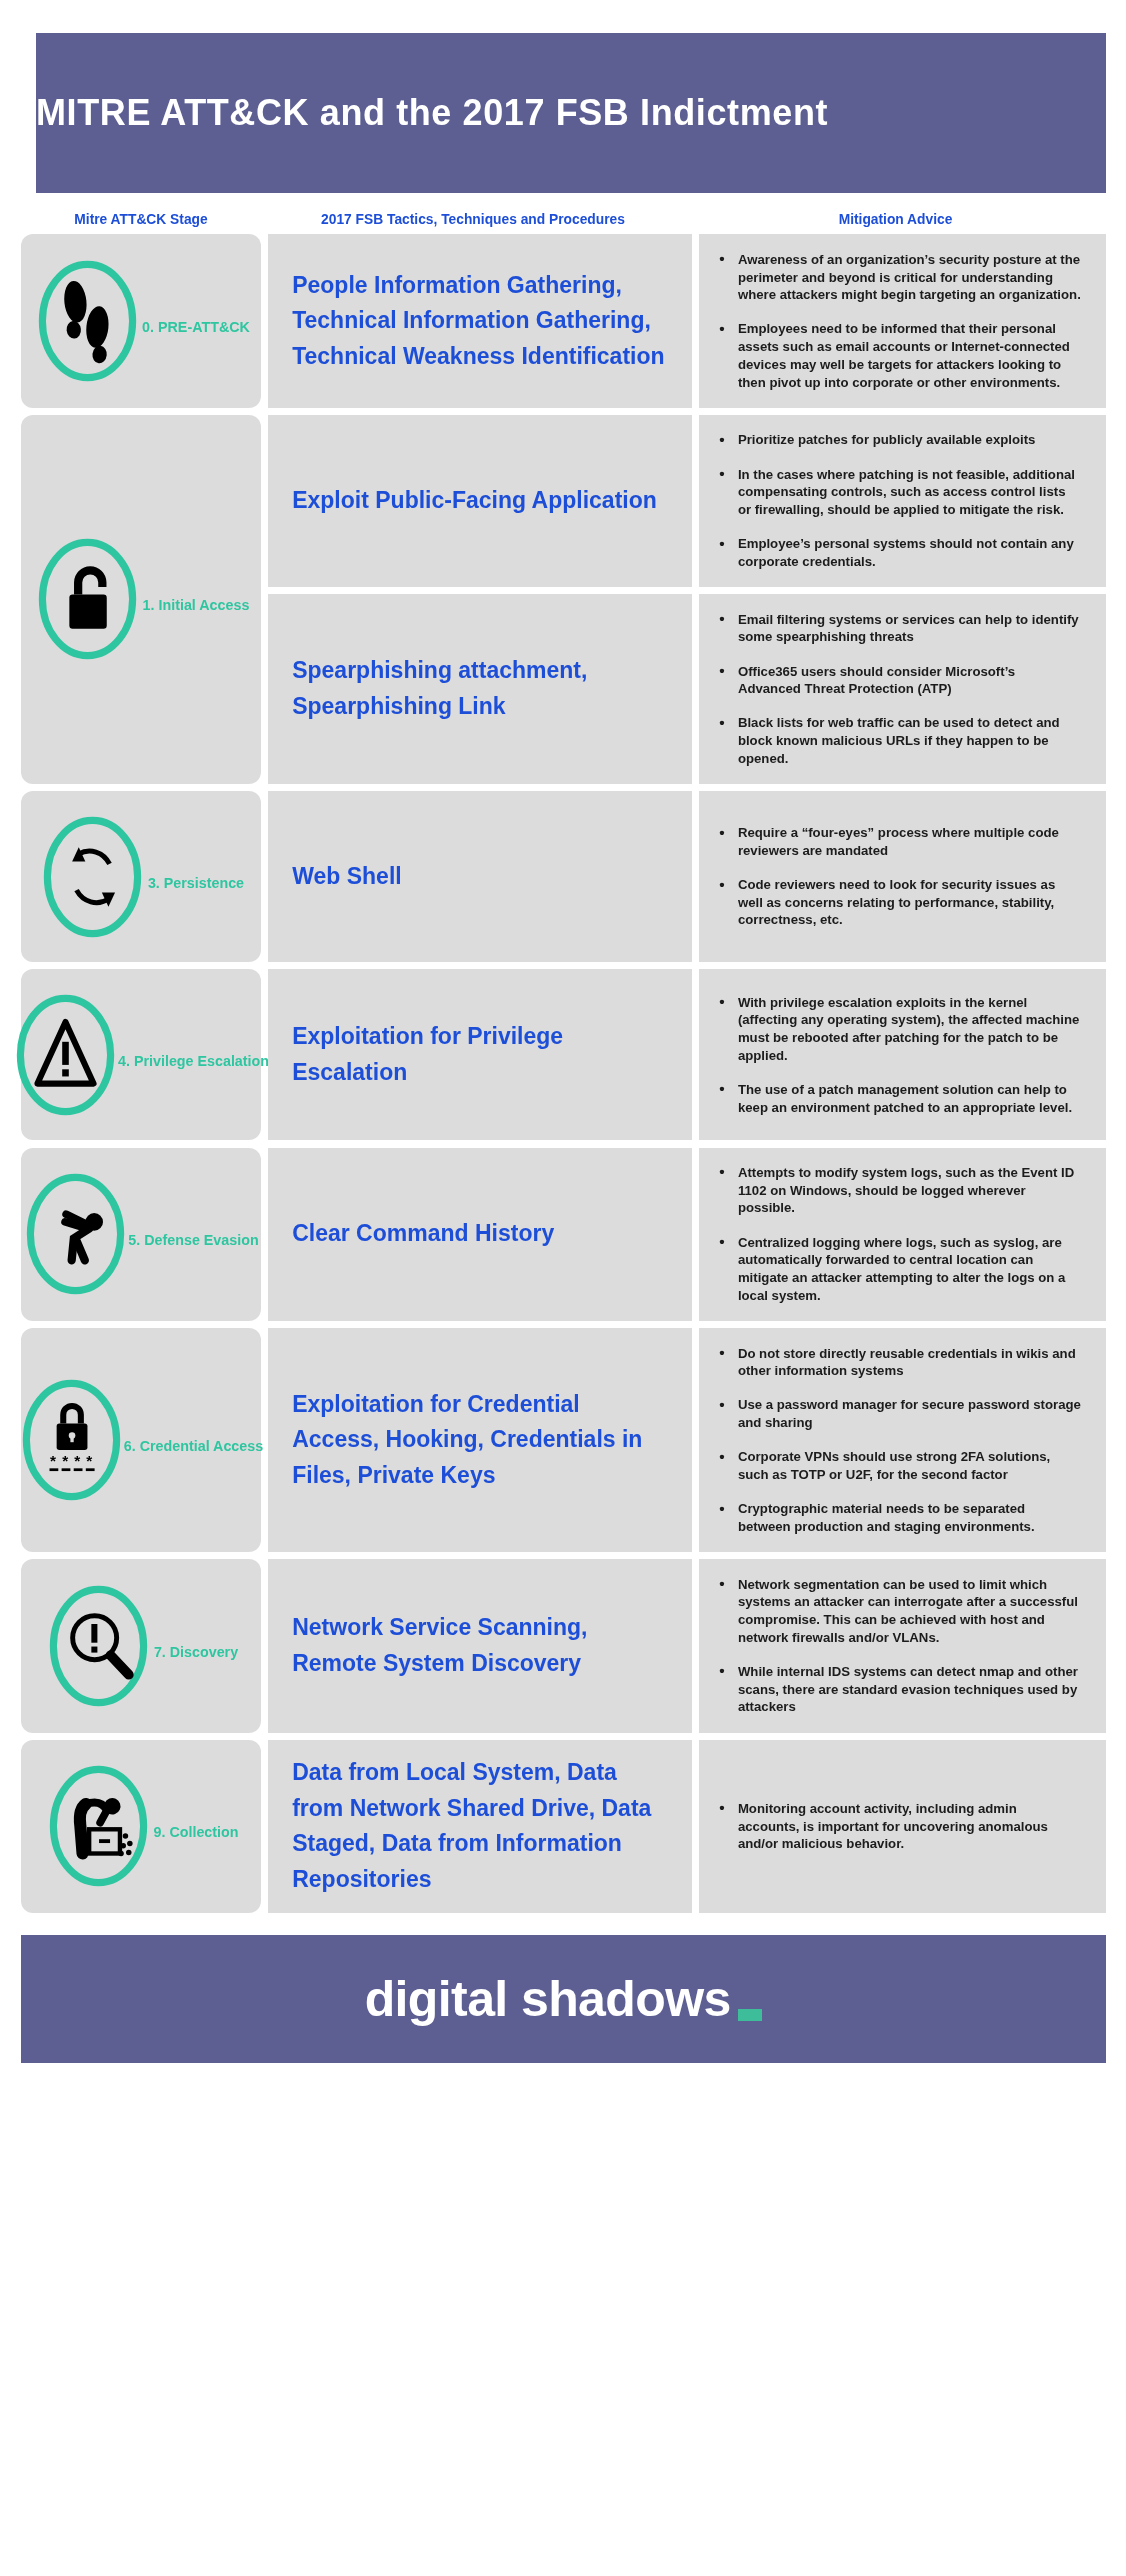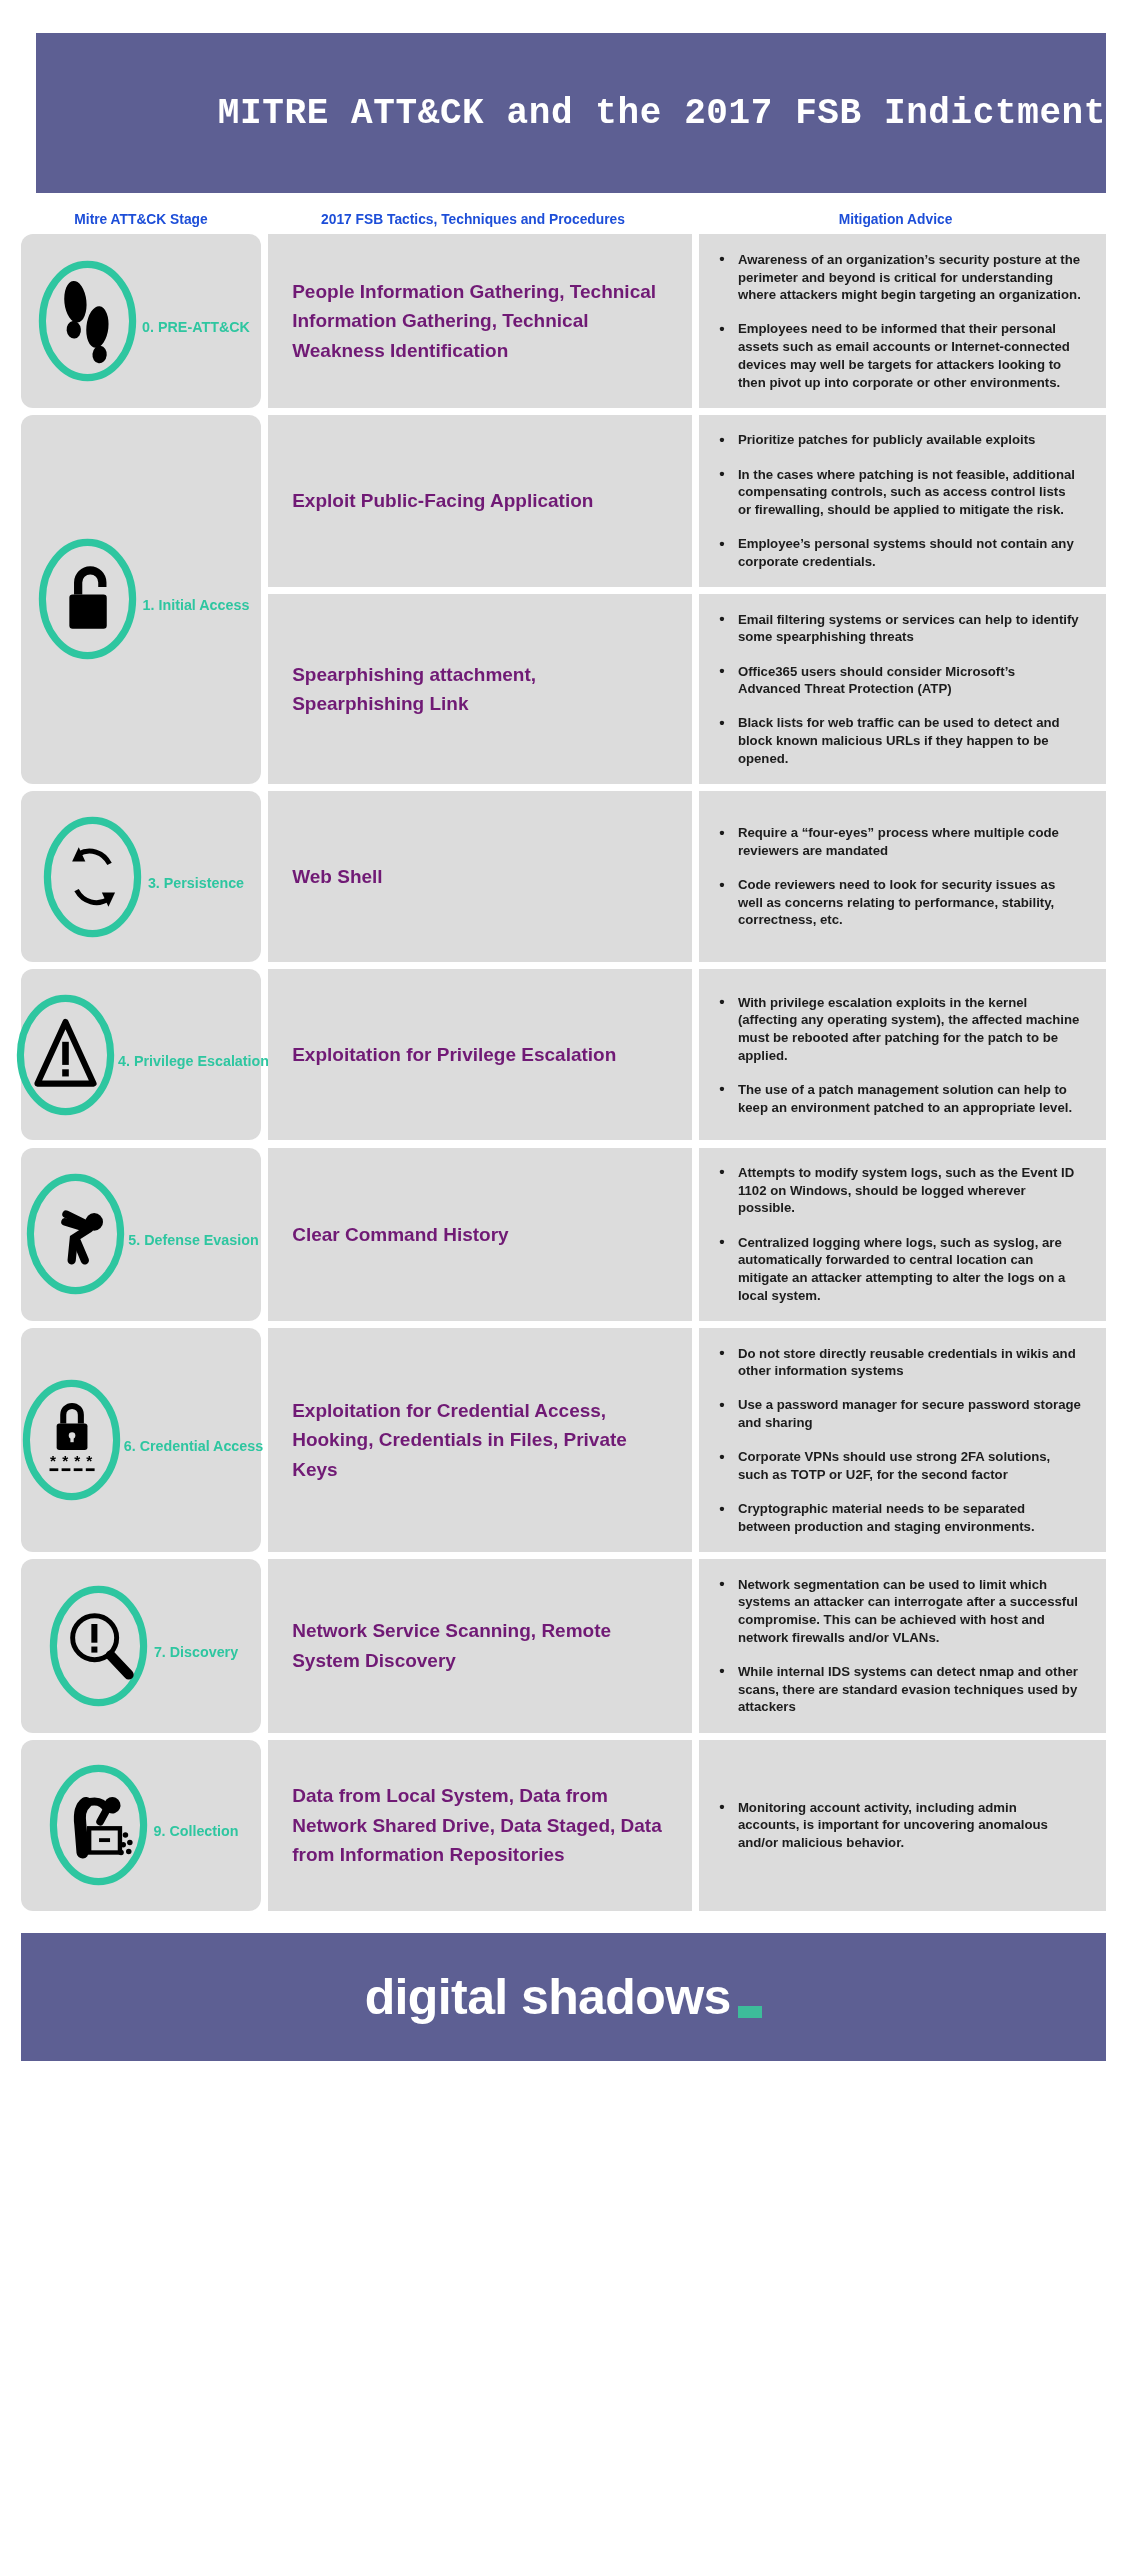--- a/index.html
+++ b/index.html
@@ -19,22 +19,21 @@
     flex-direction: column;
   }
 
   
   .header {
     margin: 33px 21px 0 36px;
     background: #5d5f93;
     height: 160px;
     display: flex;
     align-items: center;
-    justify-content: flex-end;
-    font-family: Liberation Mono, monospace;
+    justify-content: flex-start;
   }
   .header-title {
     color: #ffffff;
     font-size: 36px;
     font-weight: bold;
     letter-spacing: 0.6px;
     text-align: center;
   }
 
   
@@ -96,22 +95,22 @@
   }
   .mit-cell {
     flex: 1;
     background: #dcdcdc;
     display: flex;
     align-items: center;
     padding: 16.5px 25px 16.5px 16.5px;
   }
 
   .ttp-text {
-    color: #701a75;
-    font-size: 19px;
+    color: #1d4ed8;
+    font-size: 23px;
     font-weight: bold;
     line-height: 1.55;
   }
 
   ul.mit-list { list-style: none; width: 100%; }
   ul.mit-list li {
     position: relative;
     padding-left: 22px;
     color: #1c1c1c;
     font-size: 13.2px;

